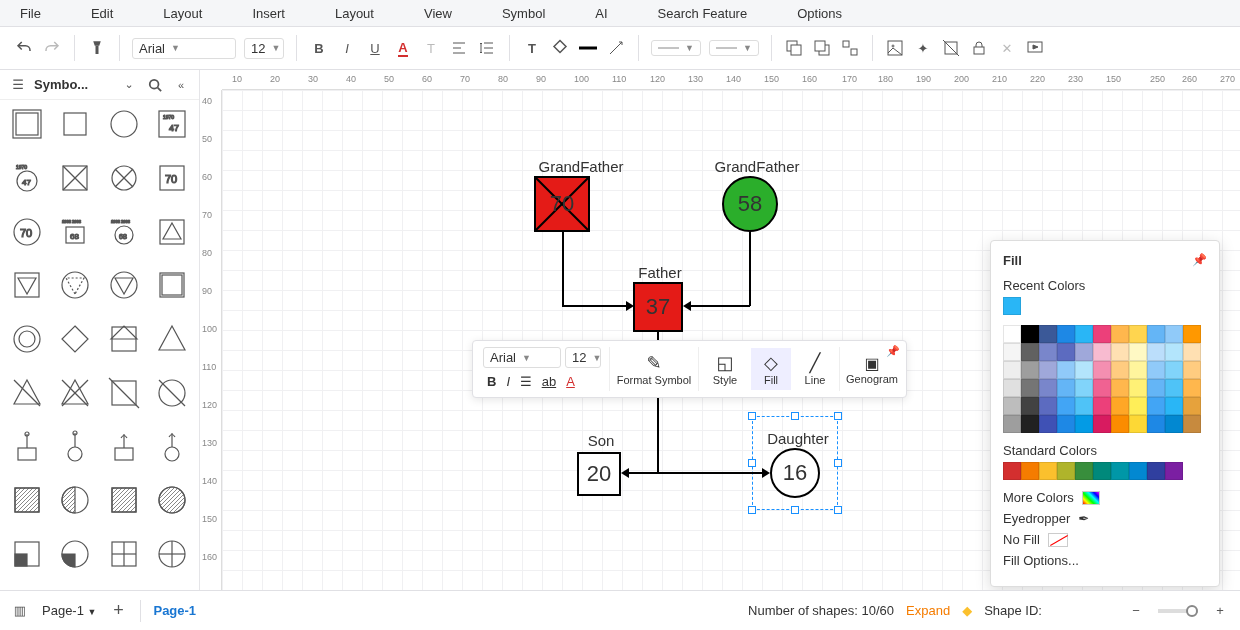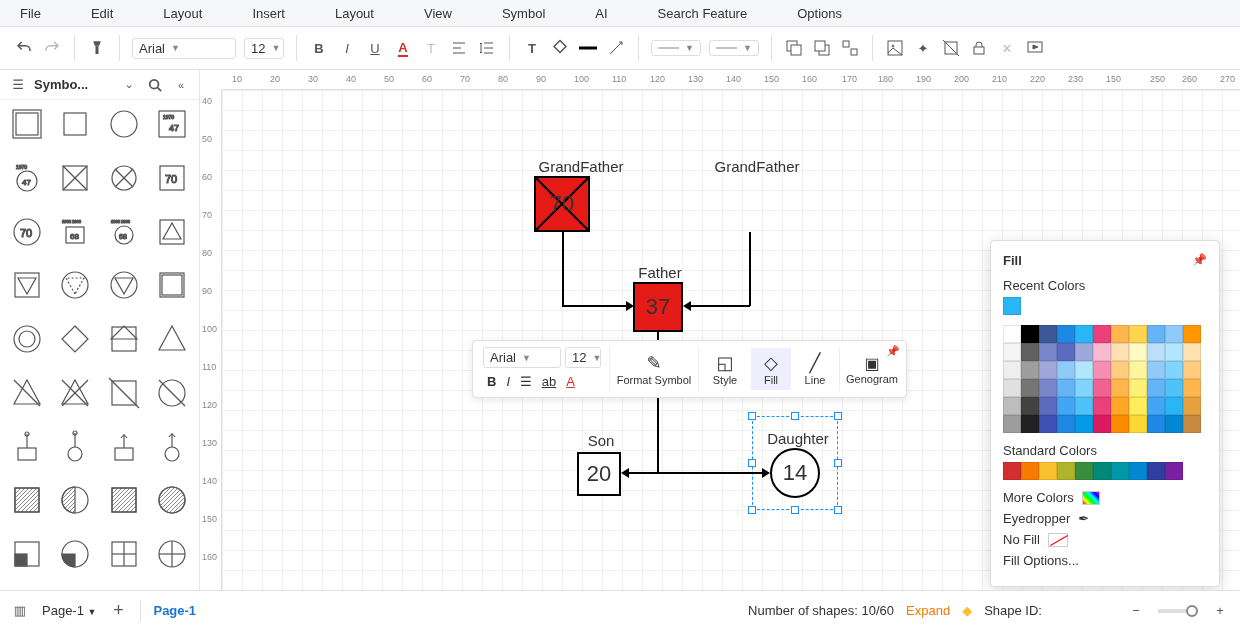--- a/index.html
+++ b/index.html
@@ -498,34 +498,37 @@
    <div class="node-label" style="left:304px;top:68px;width:110px">GrandFather</div>
    <div class="box" style="left:312px;top:86px;width:56px;height:56px;background:#e41b17">
     <svg style="position:absolute;left:0;top:0" width="52" height="52">
             <line x1="0" y1="0" x2="52" y2="52" stroke="#000" stroke-width="2"></line>
             <line x1="52" y1="0" x2="0" y2="52" stroke="#000" stroke-width="2"></line>
           </svg>
     <span style="position:relative">70</span>
    </div>
 
    <div class="node-label" style="left:475px;top:68px;width:120px">GrandFather</div>
+   <div class="circ" style="left:500px;top:86px;width:56px;height:56px;background:#2bae2b">
+          <span>58</span>
+        </div>
 
    <div class="node-label" style="left:408px;top:174px;width:60px">Father</div>
    <div class="box" style="left:411px;top:192px;width:50px;height:50px;background:#e41b17">
           <span>37</span>
         </div>
 
    <div class="node-label" style="left:354px;top:342px;width:50px">Son</div>
    <div class="box" style="left:355px;top:362px;width:44px;height:44px;background:#fff">
           <span>20</span>
         </div>
 
    <div class="node-label" style="left:536px;top:340px;width:80px">Daughter</div>
    <div class="circ" style="left:548px;top:358px;width:50px;height:50px;background:#fff">
-          <span>14</span>
+          <span>16</span>
         </div>
 
    <div class="sel-box" style="left:530px;top:326px;width:86px;height:94px"></div>
    <div class="sel-handle" style="left:526px;top:322px"></div>
    <div class="sel-handle" style="left:569px;top:322px"></div>
    <div class="sel-handle" style="left:612px;top:322px"></div>
    <div class="sel-handle" style="left:526px;top:369px"></div>
    <div class="sel-handle" style="left:612px;top:369px"></div>
    <div class="sel-handle" style="left:526px;top:416px"></div>
    <div class="sel-handle" style="left:569px;top:416px"></div>

